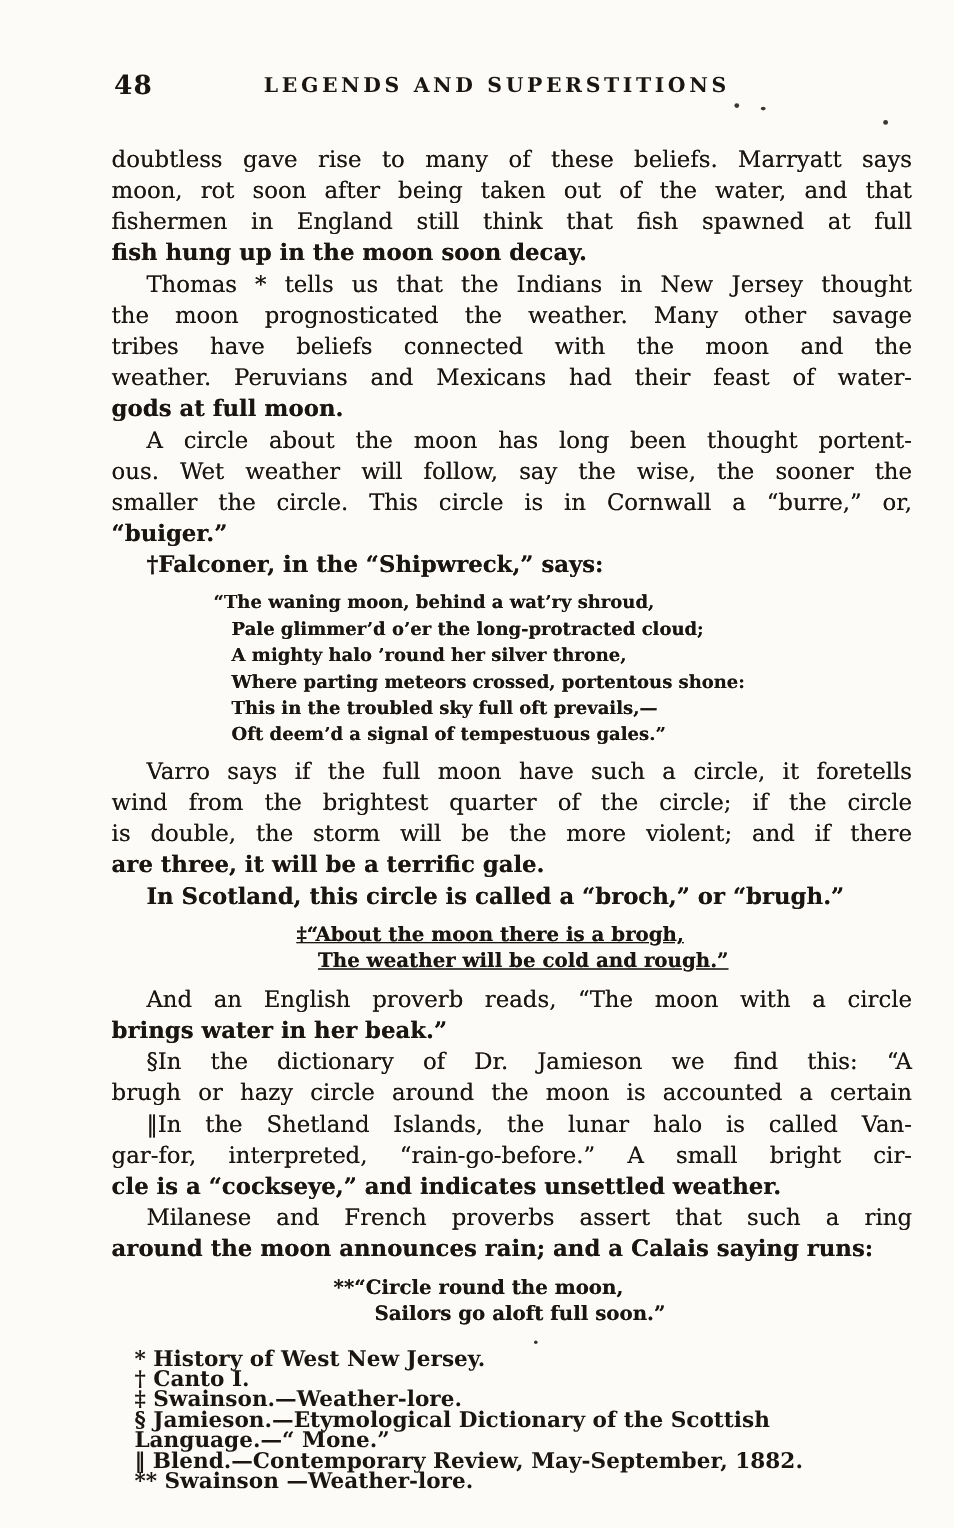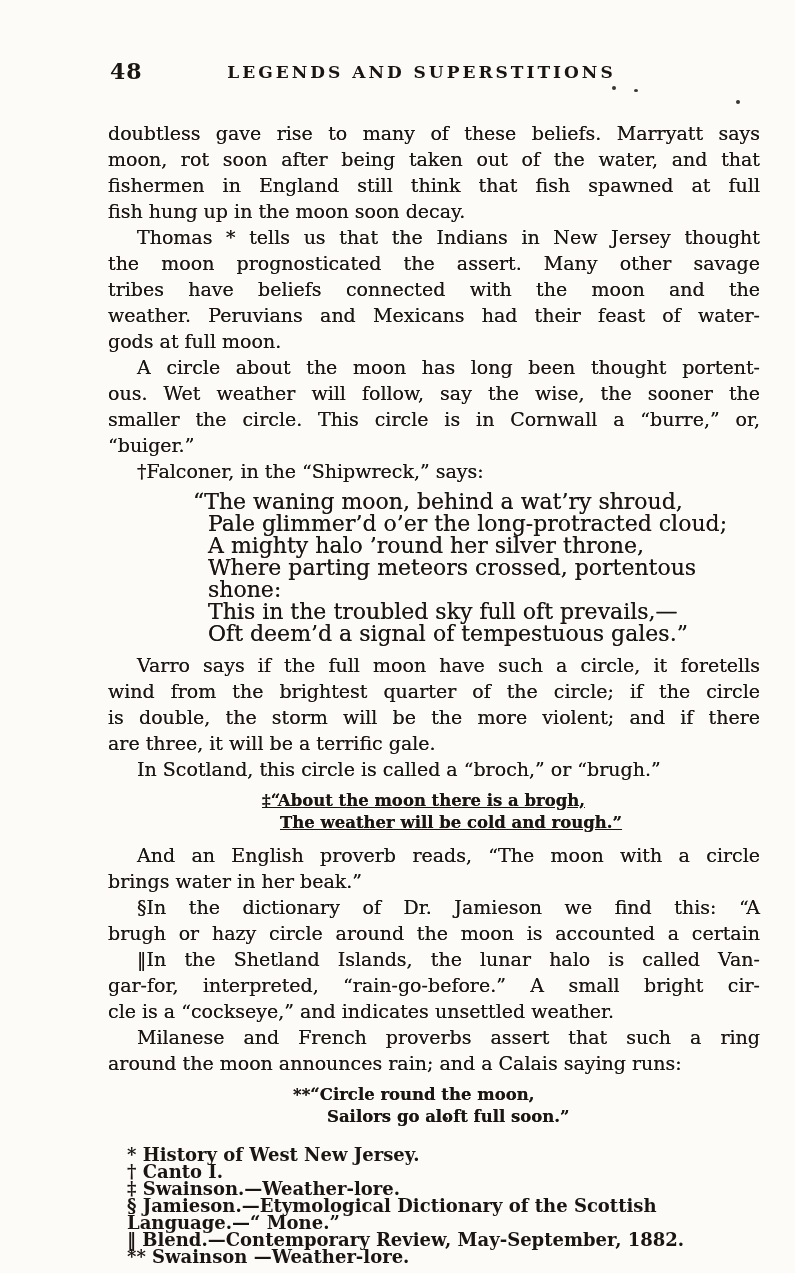--- a/index.html
+++ b/index.html
@@ -2,41 +2,41 @@
 <html><head>
 <meta charset="utf-8">
 <style>
   html,body { margin:0; padding:0; }
   body {
     width:795px; height:1273px; overflow:hidden;
     background:#fcfbf8; color:#1a1511;
     font-family:"DejaVu Serif","Liberation Serif",serif;
     position:relative;
   }
-  .page { padding:58px 0 0 15px; }
+  .page { padding:58px 0 0 0; }
 
   
   .running-head { position:relative; height:24px; margin:0 85px 38px 93px; }
   .pagenum { position:absolute; left:2px; top:0; font-weight:bold; font-size:22px; letter-spacing:1px; }
   .head-title {
     position:absolute; left:25px; right:0; top:4px; text-align:center;
     font-weight:bold; font-size:17px; letter-spacing:3px;
   }
 
   
   .text-block {
     margin:0 35px 0 93px; font-size:19px;
     text-shadow:0 0 .4px rgba(26,21,17,.75);
   }
   .line { line-height:26px; text-align:justify; text-align-last:justify; }
-  .line.last { text-align-last:left; }
+  .line.last { text-align-last:left;font-weight:bold; }
   .line.indent { text-indent:29px; }
 
   
-  .poem { margin:7px 0 7px 100px; font-size:22px; font-weight:normal; }
+  .poem { margin:7px 0 7px 100px; font-size:15px; font-weight:bold; }
   .poem .pline { line-height:22px; }
   .poem .pline.hang { text-indent:-15px; }
 
   
   .couplet { font-size:16.5px; font-weight:bold; margin:8px 0; }
   .couplet .cline { line-height:22px; }
   .couplet.c1 { margin-left:154px;text-decoration:underline; }
   .couplet.c1 .cline.l2 { text-indent:18px; }
   .couplet.c2 { margin-left:185px; }
   .couplet.c2 .cline.l2 { text-indent:34px; }
@@ -71,21 +71,21 @@
 
     <div class="para">
       <div class="line">doubtless gave rise to many of these beliefs.  Marryatt says</div>
       <div class="line">moon, rot soon after being taken out of the water, and that</div>
       <div class="line">fishermen in England still think that fish spawned at full</div>
       <div class="line last">fish hung up in the moon soon decay.</div>
     </div>
 
     <div class="para">
       <div class="line indent">Thomas * tells us that the Indians in New Jersey thought</div>
-      <div class="line">the moon prognosticated the assert.  Many other savage</div>
+      <div class="line">the moon prognosticated the weather.  Many other savage</div>
       <div class="line">tribes have beliefs connected with the moon and the</div>
       <div class="line">weather.  Peruvians and Mexicans had their feast of water-</div>
       <div class="line last">gods at full moon.</div>
     </div>
 
     <div class="para">
       <div class="line indent">A circle about the moon has long been thought portent-</div>
       <div class="line">ous.  Wet weather will follow, say the wise, the sooner the</div>
       <div class="line">smaller the circle.  This circle is in Cornwall a “burre,” or,</div>
       <div class="line last">“buiger.”</div>

